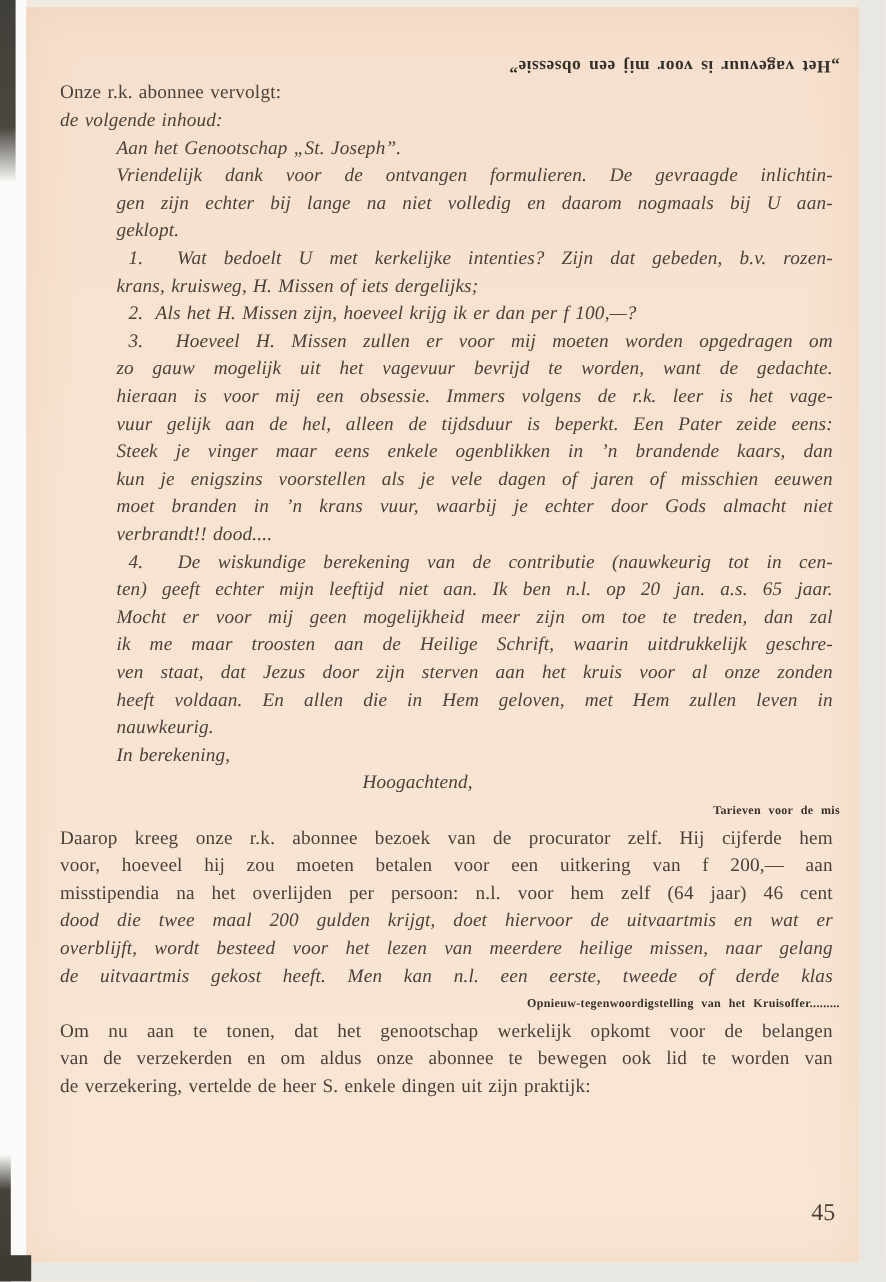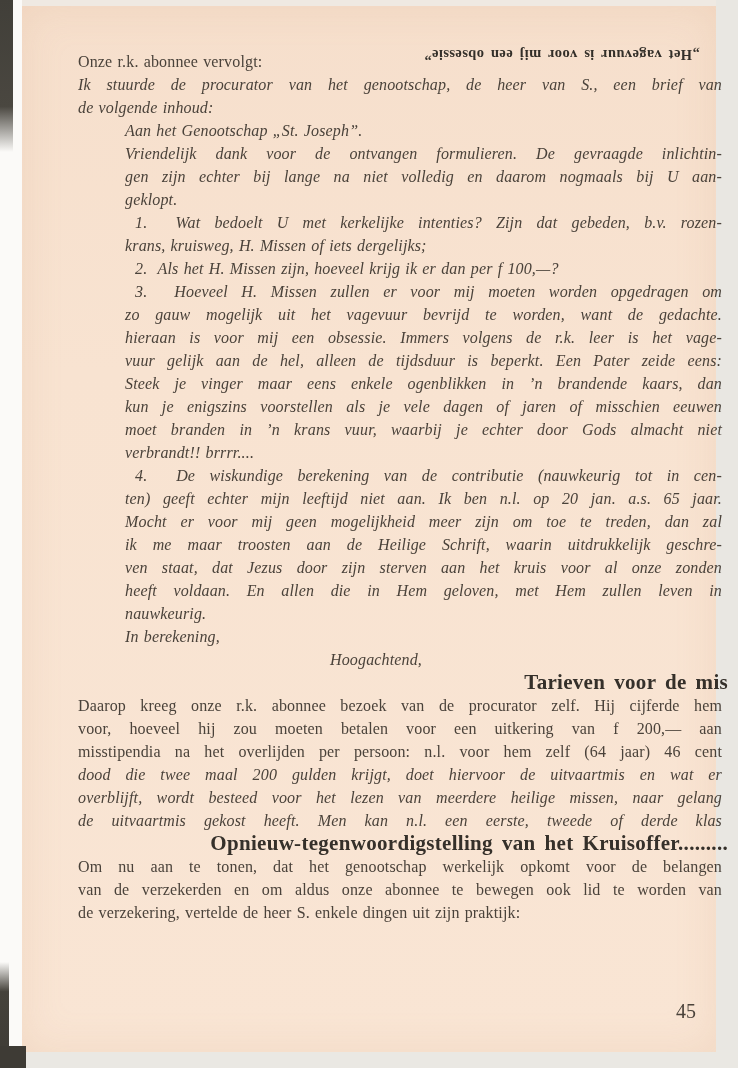--- a/index.html
+++ b/index.html
@@ -21,69 +21,68 @@
     background:linear-gradient(180deg,#f6dfcc 0%,#f8e3d1 35%,#f9e5d4 100%);
     box-shadow:inset 0 0 40px rgba(210,160,120,0.18);
   }
   .rot{
     position:absolute;top:40px;right:16px;
     transform:rotate(180deg);
     font-weight:bold;font-size:14.5px;color:#332f29;
     letter-spacing:0.4px;word-spacing:2.5px;white-space:nowrap;
   }
   .text{
-    position:absolute;top:44px;left:28px;width:644px;
+    position:absolute;top:60px;left:28px;width:644px;
     font-size:16px;line-height:23px;color:#4a423a;
-    letter-spacing:0.15px;word-spacing:1px;margin-left:28px;
+    letter-spacing:0.15px;word-spacing:1px;
   }
   .ln{min-height:23px;}
   .it{font-style:italic;}
   .rm{font-style:normal;}
   .ind{padding-left:47px;}
   .num{padding-left:47px;text-indent:10px;font-style:italic;}
   .sig{padding-left:252px;}
   .j{text-align:justify;text-align-last:justify;}
   .hdr{
     font-weight:bold;text-align:right;font-style:normal;
-    font-size:21px;color:#35302a;word-spacing:3.5px;letter-spacing:0.3px;
+    font-size:10px;color:#35302a;word-spacing:3.5px;letter-spacing:0.3px;
     margin-right:-6px;
   }
   .pgn{
     position:absolute;top:994px;right:20px;
     font-size:20px;color:#4a423a;
   }
 </style>
 </head>
 <body>
 
 <div class="gutter-left"></div>
 <div class="strip-right"></div>
 <div class="strip-bottom"></div>
 
 <div class="page">
   <div class="rot">„Het vagevuur is voor mij een obsessie”</div>
   <div class="text">
       <div class="ln rm"><span>Onze r.k. abonnee vervolgt:</span></div>
-      <div class="ln it j"><span>Ik stuurde de procurator van het genootschap, de heer van S., een brief van</span></div>
       <div class="ln it"><span>de volgende inhoud:</span></div>
       <div class="ln it ind"><span>Aan het Genootschap „St. Joseph”.</span></div>
       <div class="ln it ind j"><span>Vriendelijk dank voor de ontvangen formulieren. De gevraagde inlichtin-</span></div>
       <div class="ln it ind j"><span>gen zijn echter bij lange na niet volledig en daarom nogmaals bij U aan-</span></div>
       <div class="ln it ind"><span>geklopt.</span></div>
       <div class="ln it num j"><span>1.&nbsp;&nbsp;Wat bedoelt U met kerkelijke intenties? Zijn dat gebeden, b.v. rozen-</span></div>
       <div class="ln it ind"><span>krans, kruisweg, H. Missen of iets dergelijks;</span></div>
       <div class="ln it num"><span>2.&nbsp;&nbsp;Als het H. Missen zijn, hoeveel krijg ik er dan per f 100,—?</span></div>
       <div class="ln it num j"><span>3.&nbsp;&nbsp;Hoeveel H. Missen zullen er voor mij moeten worden opgedragen om</span></div>
       <div class="ln it ind j"><span>zo gauw mogelijk uit het vagevuur bevrijd te worden, want de gedachte.</span></div>
       <div class="ln it ind j"><span>hieraan is voor mij een obsessie. Immers volgens de r.k. leer is het vage-</span></div>
       <div class="ln it ind j"><span>vuur gelijk aan de hel, alleen de tijdsduur is beperkt. Een Pater zeide eens:</span></div>
       <div class="ln it ind j"><span>Steek je vinger maar eens enkele ogenblikken in ’n brandende kaars, dan</span></div>
       <div class="ln it ind j"><span>kun je enigszins voorstellen als je vele dagen of jaren of misschien eeuwen</span></div>
       <div class="ln it ind j"><span>moet branden in ’n krans vuur, waarbij je echter door Gods almacht niet</span></div>
-      <div class="ln it ind"><span>verbrandt!! brrrr....</span></div>
+      <div class="ln it ind"><span>verbrandt!! dood....</span></div>
       <div class="ln it num j"><span>4.&nbsp;&nbsp;De wiskundige berekening van de contributie (nauwkeurig tot in cen-</span></div>
       <div class="ln it ind j"><span>ten) geeft echter mijn leeftijd niet aan. Ik ben n.l. op 20 jan. a.s. 65 jaar.</span></div>
       <div class="ln it ind j"><span>Mocht er voor mij geen mogelijkheid meer zijn om toe te treden, dan zal</span></div>
       <div class="ln it ind j"><span>ik me maar troosten aan de Heilige Schrift, waarin uitdrukkelijk geschre-</span></div>
       <div class="ln it ind j"><span>ven staat, dat Jezus door zijn sterven aan het kruis voor al onze zonden</span></div>
       <div class="ln it ind j"><span>heeft voldaan. En allen die in Hem geloven, met Hem zullen leven in</span></div>
       <div class="ln it ind"><span>nauwkeurig.</span></div>
       <div class="ln it ind"><span>In berekening,</span></div>
       <div class="ln it sig"><span>Hoogachtend,</span></div>
       <div class="ln hdr"><span>Tarieven voor de mis</span></div>

